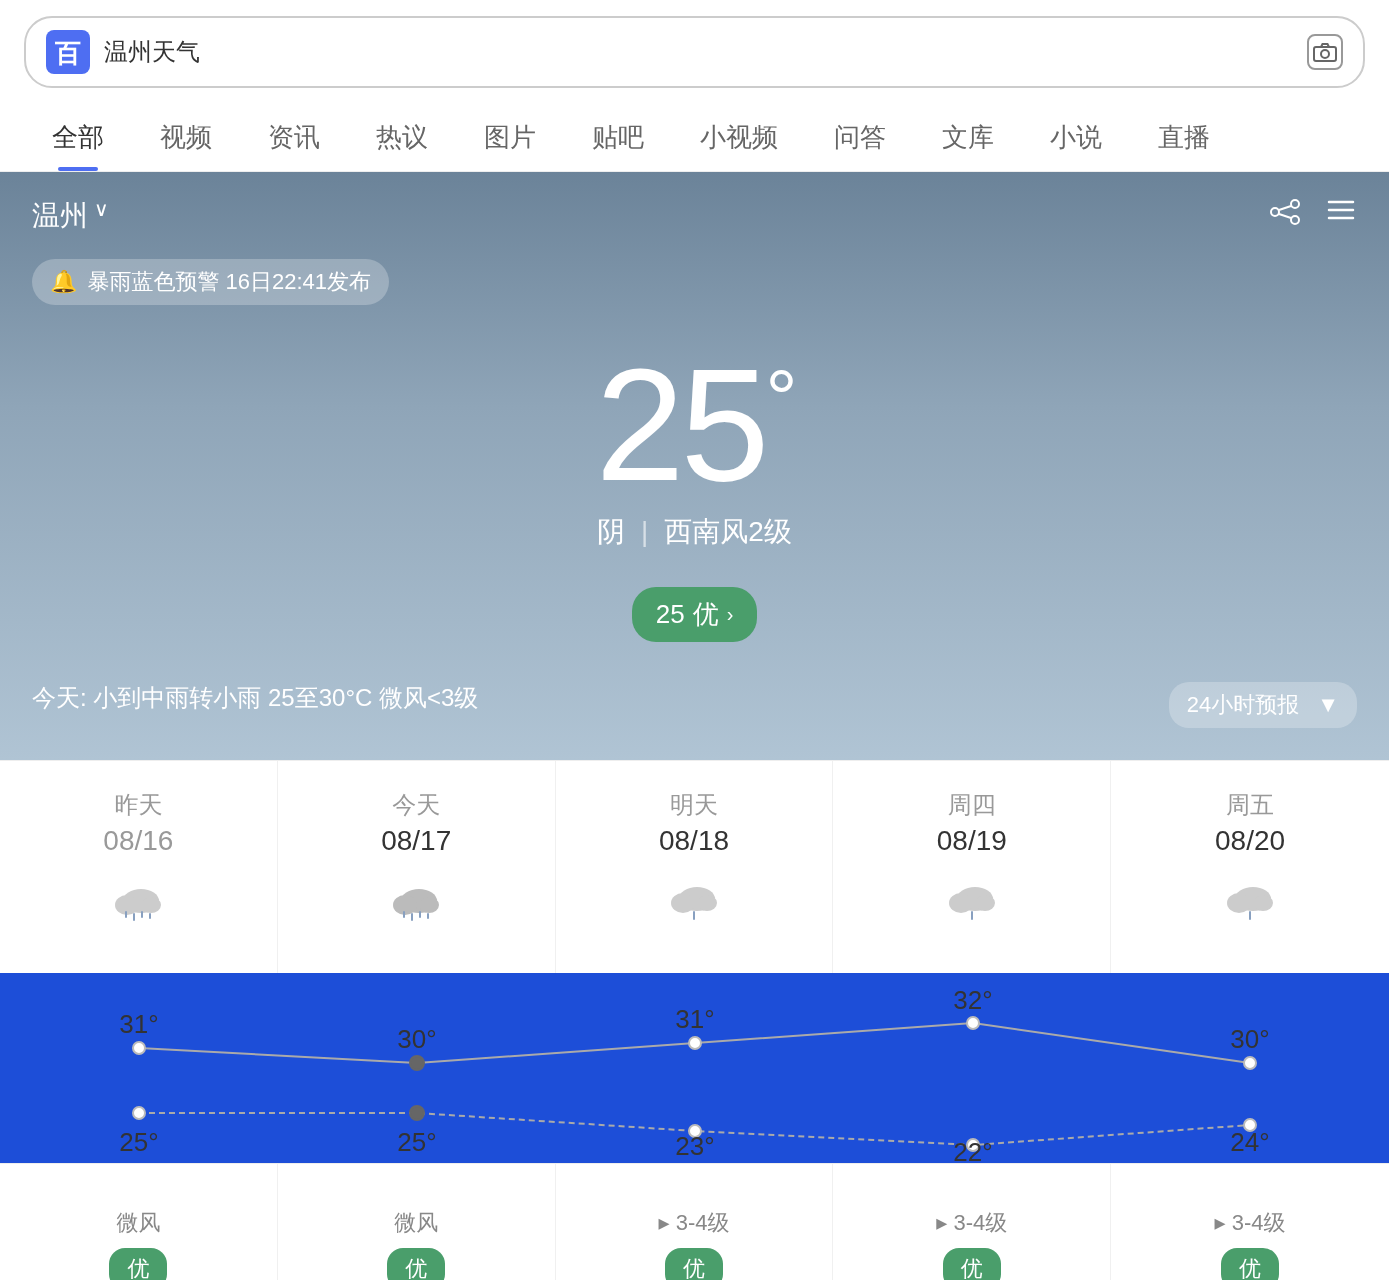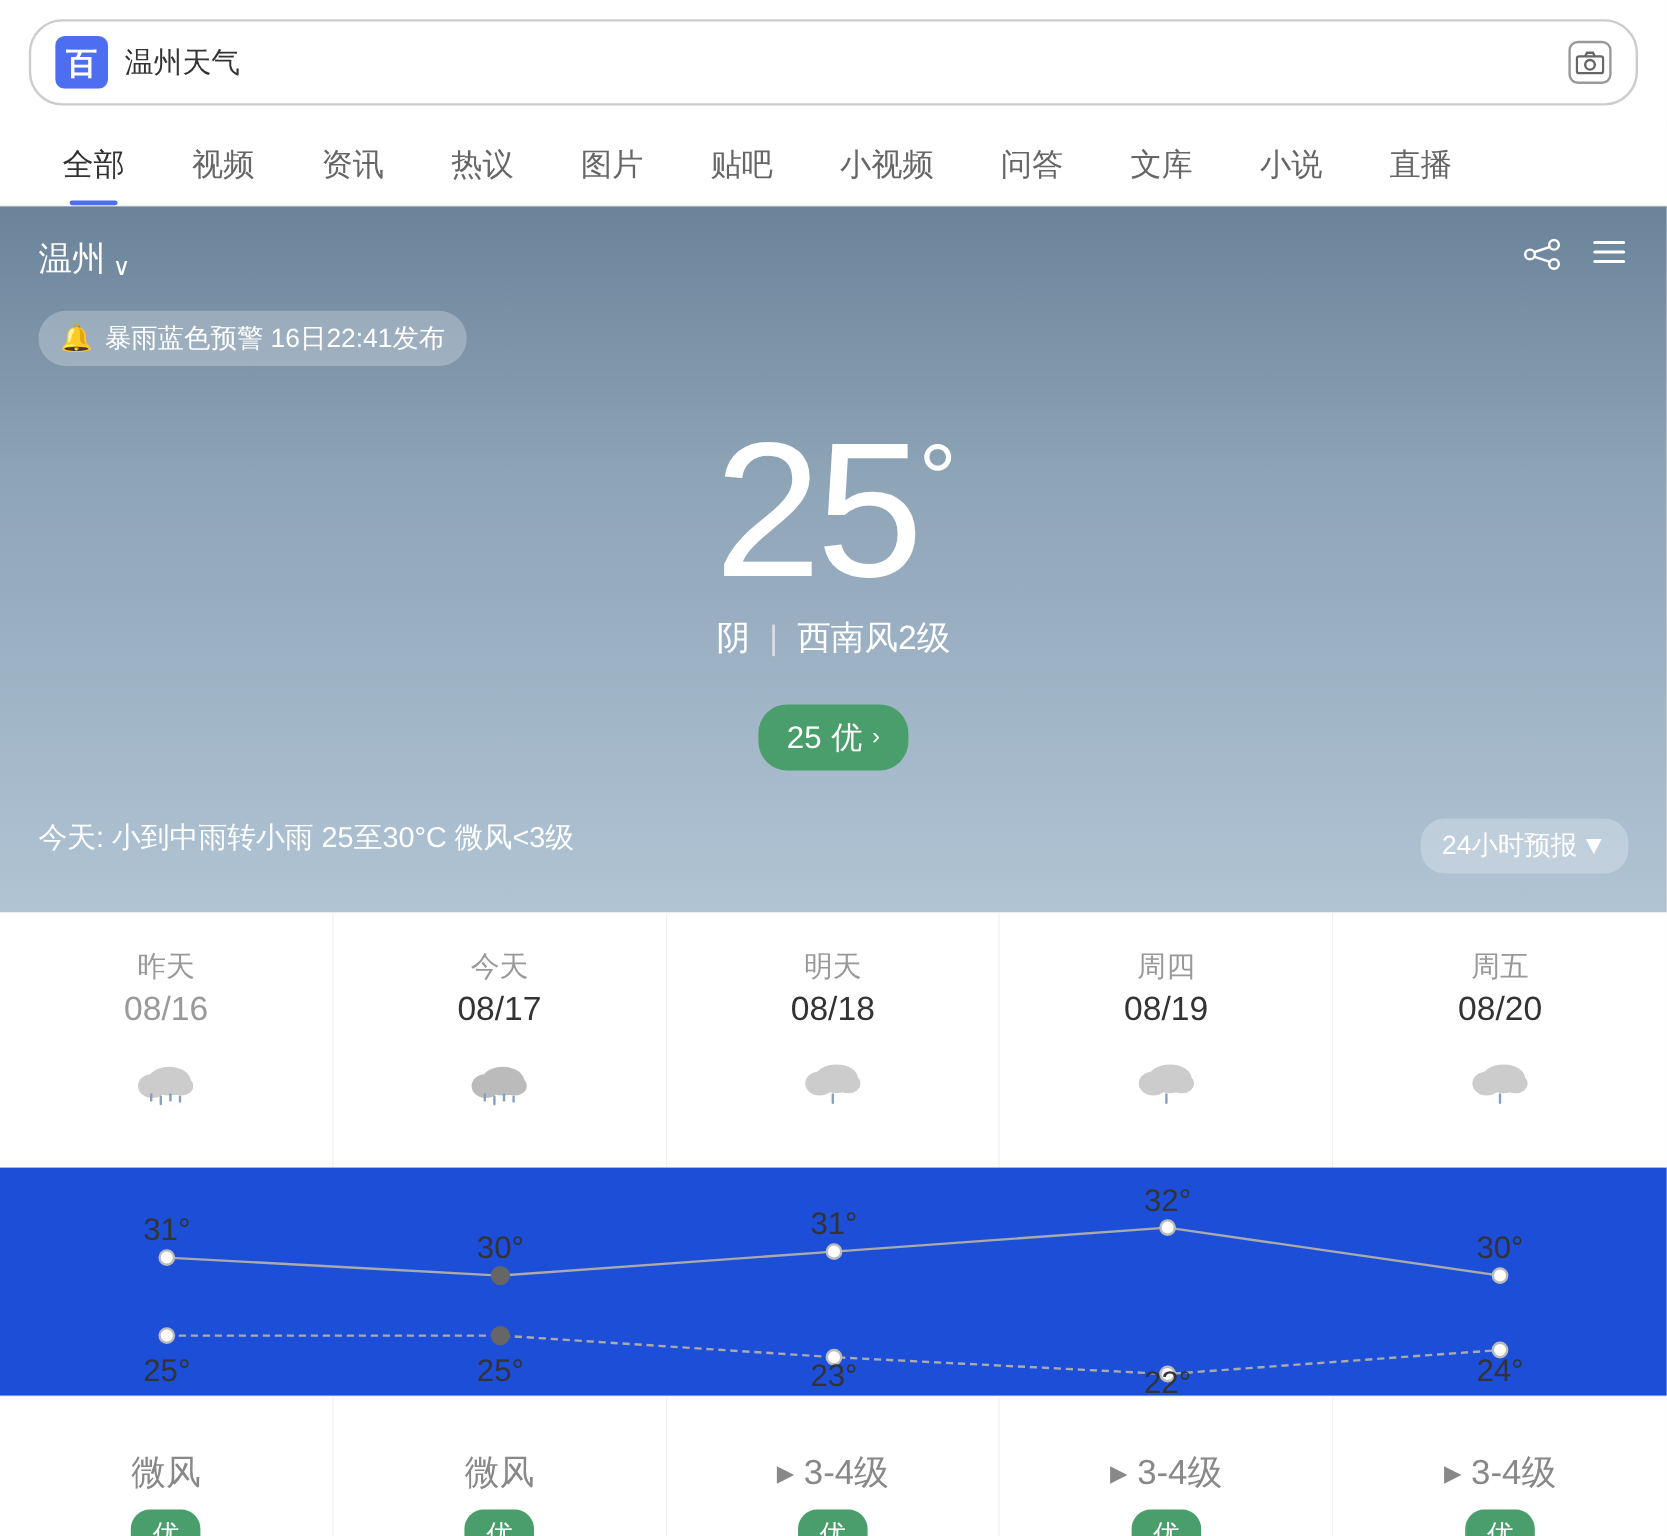--- a/index.html
+++ b/index.html
@@ -90,21 +90,21 @@
     .weather-header {
       display: flex;
       justify-content: space-between;
       align-items: center;
       margin-bottom: 24px;
     }
     .city-name {
       color: #fff;
       font-size: 28px;
       display: flex;
-      align-items: flex-end;
+      align-items: flex-start;
       gap: 6px;
     }
     .chevron-down {
       font-size: 20px;
     }
     .header-icons {
       display: flex;
       gap: 24px;
     }
     .header-icon {
@@ -180,21 +180,21 @@
       font-size: 24px;
     }
     .forecast-btn {
       background: rgba(255,255,255,0.25);
       border-radius: 20px;
       padding: 8px 18px;
       color: #fff;
       font-size: 22px;
       display: flex;
       align-items: center;
-      gap: 3px;
+      gap: 18px;
       cursor: pointer;
     }
 
     
     .forecast-section {
       background: #fff;
       padding: 0;
     }
     .forecast-grid {
       display: grid;
@@ -225,21 +225,21 @@
 
     
     .weather-icon-wrap {
       margin: 0 auto 16px;
       width: 70px;
       height: 56px;
       position: relative;
     }
 
     .wind-label {
-      font-size: 29px;
+      font-size: 22px;
       color: #888;
       margin: 16px 0 10px;
     }
     .aqi-small-badge {
       display: inline-block;
       background: #4a9e6b;
       border-radius: 16px;
       padding: 6px 18px;
       color: #fff;
       font-size: 22px;

